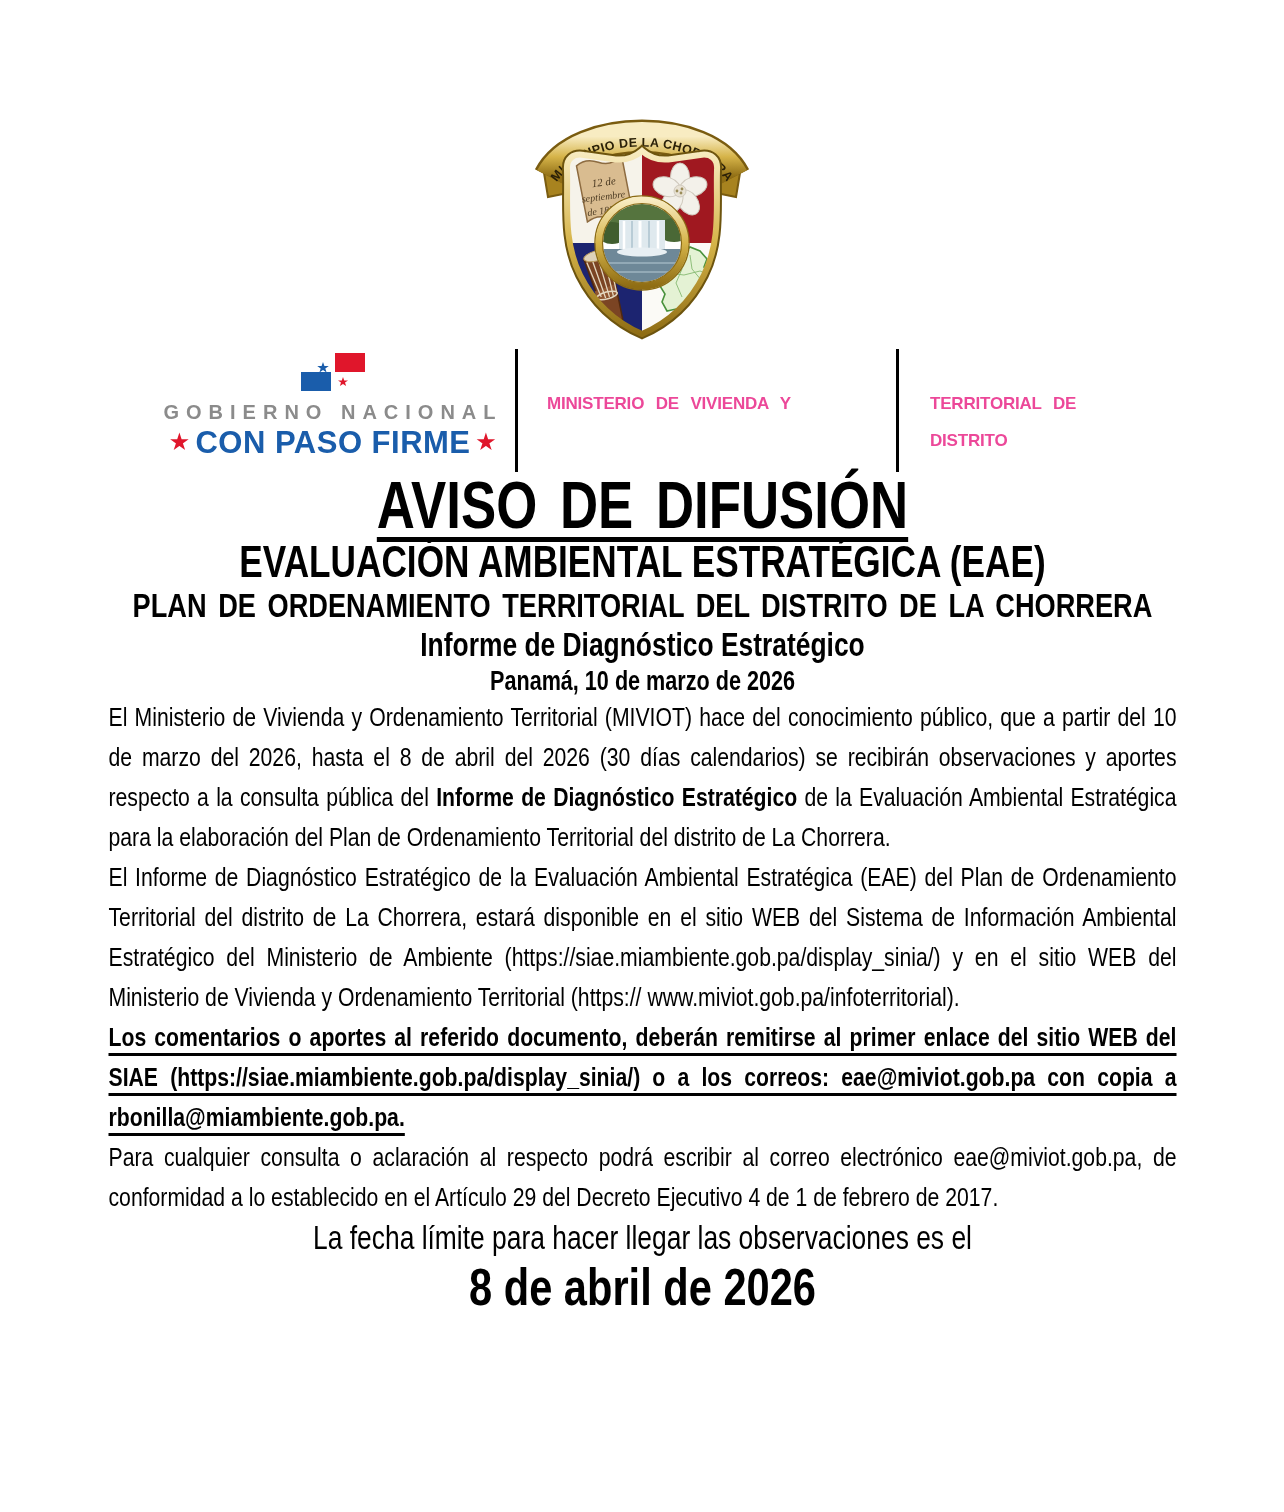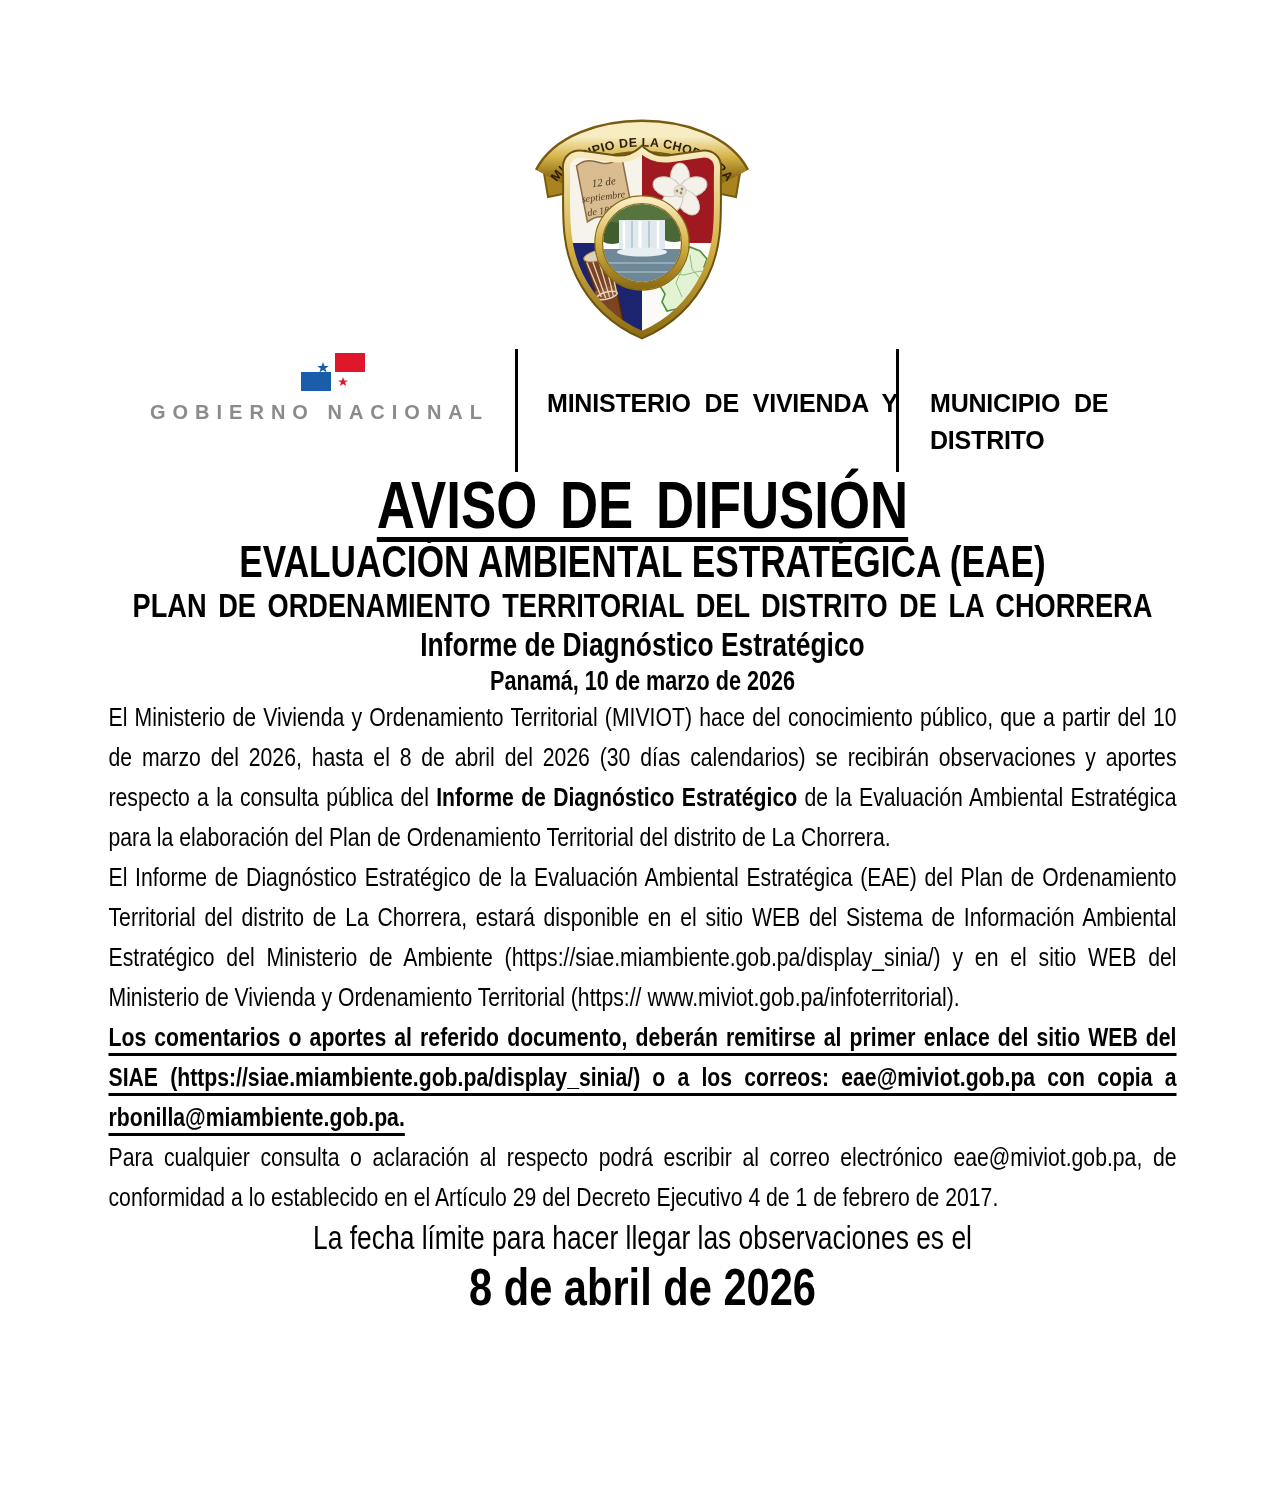--- a/index.html
+++ b/index.html
@@ -4,28 +4,28 @@
 <style>
   html,body { margin:0; padding:0; background:#ffffff; }
   body { font-family:"Liberation Sans", sans-serif; color:#000; }
   .page { position:relative; width:1284px; height:1512px; background:#fff; overflow:hidden; }
 
   
   .shield-wrap { padding-top:93px; text-align:center; }
 
   
   .band { position:relative; height:123px; margin-top:2px; }
-  .gov-logo { position:absolute; left:150px; top:2px; width:366px; text-align:left; }
+  .gov-logo { position:absolute; left:150px; top:2px; width:366px; text-align:center; }
   .flag-svg { display:block; margin:0 auto; }
   .gov-line1 { margin-top:8px; font-size:20px; font-weight:bold; letter-spacing:7px; color:#8b8b8b; white-space:nowrap; }
   .gov-line2 { margin-top:1px; font-size:31px; font-weight:bold; color:#1a5dab; letter-spacing:0.5px; white-space:nowrap; }
   .gov-line2 .star { color:#e0162b; font-size:21px; vertical-align:4px; padding:0 6px; }
   .vline { position:absolute; top:0; width:3px; height:123px; background:#000; }
   .v1 { left:515px; } .v2 { left:896px; }
-  .ministry { position:absolute; top:36px; font-weight:bold; font-size:25px; line-height:37px; letter-spacing:-0.2px; word-spacing:7px; color:#000000; white-space:nowrap; }
+  .ministry { position:absolute; top:36px; font-weight:bold; font-size:17px; line-height:37px; letter-spacing:-0.2px; word-spacing:7px; color:#ec4899; white-space:nowrap; }
   .m1 { left:547px; } .m2 { left:930px; }
 
   
   .cx { width:1335px; margin-left:-25px; transform:scaleX(0.8); transform-origin:center top; }
   .cx h1,.cx h2,.cx h3,.cx h4,.cx h5,.cx p { margin:0; }
   .title { margin-top:14px; font-size:66px; line-height:1; font-weight:bold; text-align:center;
            word-spacing:10px; text-decoration:underline; text-decoration-thickness:5px; text-underline-offset:9px; }
   .sub1 { margin-top:12px; font-size:44px; line-height:1.1; font-weight:bold; text-align:center; }
   .sub2 { margin-top:2px; font-size:34px; line-height:1.15; font-weight:bold; text-align:center; word-spacing:5px; }
   .sub3 { margin-top:6px; font-size:33px; line-height:1.2; font-weight:bold; text-align:center; }
@@ -147,32 +147,33 @@
 
   <div class="band">
     <div class="gov-logo">
       <svg class="flag-svg" width="68" height="42" viewBox="0 0 68 42" xmlns="http://www.w3.org/2000/svg">
         <polygon fill="#1a5dab" points="24,11 25.4,14.9 29.8,14.9 26.3,17.4 27.6,21.4 24,19 20.4,21.4 21.7,17.4 18.2,14.9 22.6,14.9"></polygon>
         <rect x="36" y="2" width="30" height="19" fill="#e0162b"></rect>
         <rect x="2" y="21" width="30" height="19" fill="#1a5dab"></rect>
         <polygon fill="#e0162b" points="44,26 45.2,29.4 49,29.4 46,31.6 47.1,35 44,33 40.9,35 42,31.6 39,29.4 42.8,29.4"></polygon>
       </svg>
       <div class="gov-line1">GOBIERNO NACIONAL</div>
+      <div class="gov-line2"><span class="star">★</span><span>CON PASO FIRME</span><span class="star">★</span></div>
     </div>
 
     <div class="vline v1"></div>
 
     <div class="ministry m1">
       <div>MINISTERIO DE VIVIENDA Y</div>
     </div>
 
     <div class="vline v2"></div>
 
     <div class="ministry m2">
-      <div>MUNICIPIO DE</div>
+      <div>TERRITORIAL DE</div>
       <div>DISTRITO</div>
     </div>
   </div>
 
   <div class="cx">
     <h1 class="title">AVISO DE DIFUSIÓN</h1>
     <h2 class="sub1">EVALUACIÓN AMBIENTAL ESTRATÉGICA (EAE)</h2>
     <h3 class="sub2">PLAN DE ORDENAMIENTO TERRITORIAL DEL DISTRITO DE LA CHORRERA</h3>
     <h4 class="sub3">Informe de Diagnóstico Estratégico</h4>
     <h5 class="dateline">Panamá, 10 de marzo de 2026</h5>

